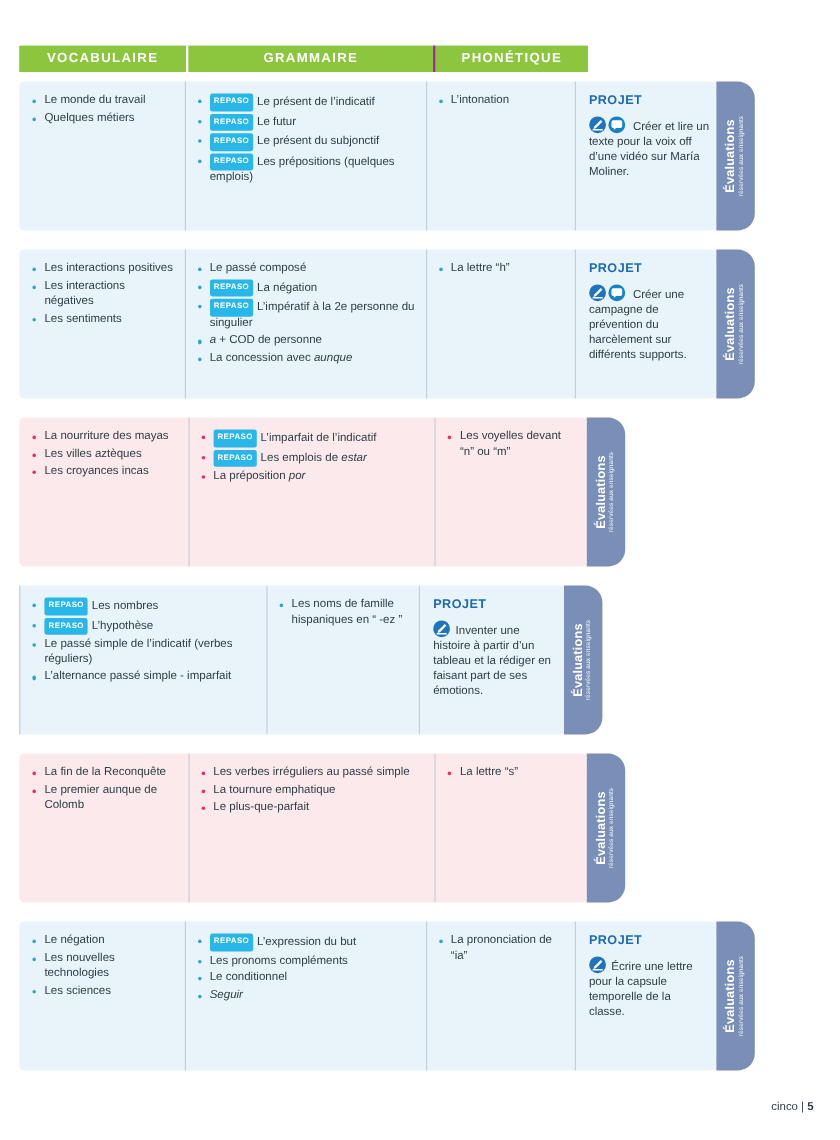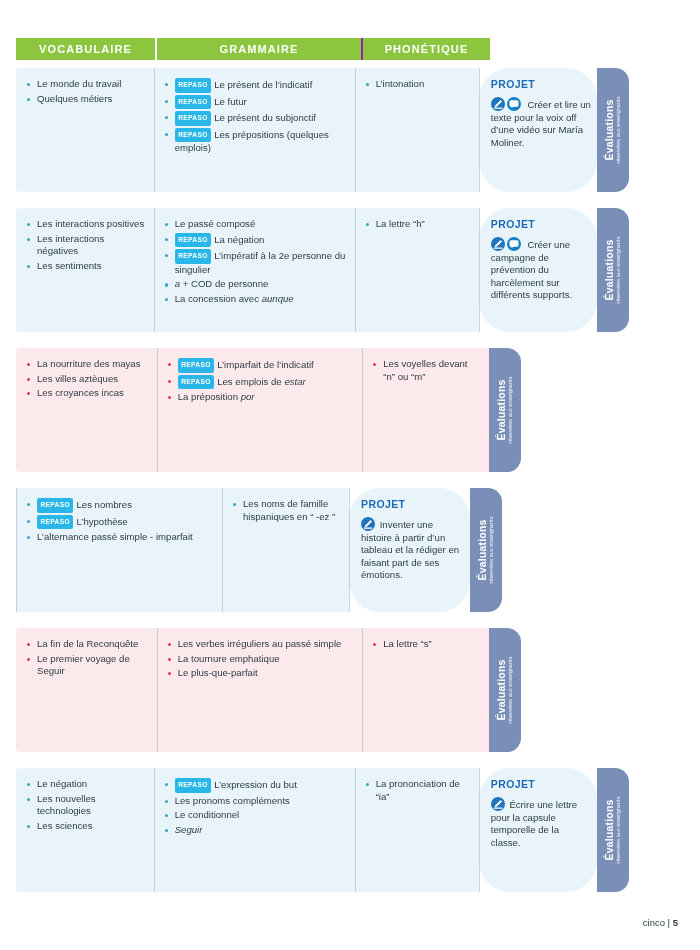--- a/index.html
+++ b/index.html
@@ -55,21 +55,21 @@
 
   .col{
     box-sizing:border-box;
     height:124px;
     padding:10px 8px 8px 10px;
     position:relative;
   }
   .col.voc{width:141px;}
   .col.gra{width:206px;}
   .col.pho{width:127px;}
-  .col.prj{width:121px;padding:10px 6px 8px 12px;border-radius:31px;}
+  .col.prj{width:121px;padding:10px 6px 8px 12px;}
 
   
   .col.gra:before,
   .col.pho:before,
   .col.prj:before{
     content:"";
     position:absolute;
     left:0;top:0;bottom:0;
     width:1px;
     background:rgba(140,165,185,.45);
@@ -302,20 +302,21 @@
             </div>
           </div>
         </div>
       </div>
       <div class="row theme-blue" style="top: 488px; width: 613px;">
         <div class="row-inner">
           <div class="col gra">
             <ul class="items">
               <li><span class="repaso">REPASO</span><span>Les nombres</span></li>
               <li><span class="repaso">REPASO</span><span>L’hypothèse</span></li>
+              <li><span>Le passé simple de l’indicatif (verbes réguliers)</span></li>
               <li><span>L’alternance passé simple - imparfait</span></li>
             </ul>
           </div>
           <div class="col pho">
             <ul class="items">
               <li><span>Les noms de famille hispaniques en “ -ez ”</span></li>
             </ul>
           </div>
           <div class="col prj">
             <div class="projet-title">PROJET</div>
@@ -330,21 +331,21 @@
               <span class="small">réservées aux enseignants</span>
             </div>
           </div>
         </div>
       </div>
       <div class="row theme-pink" style="top: 628px; width: 505px;">
         <div class="row-inner">
           <div class="col voc">
             <ul class="items">
               <li><span>La fin de la Reconquête</span></li>
-              <li><span>Le premier voyage de Seguir</span></li>
+              <li><span>Le premier aunque de Colomb</span></li>
             </ul>
           </div>
           <div class="col gra">
             <ul class="items">
               <li><span>Les verbes irréguliers au passé simple</span></li>
               <li><span>La tournure emphatique</span></li>
               <li><span>Le plus-que-parfait</span></li>
             </ul>
           </div>
           <div class="col pho">

